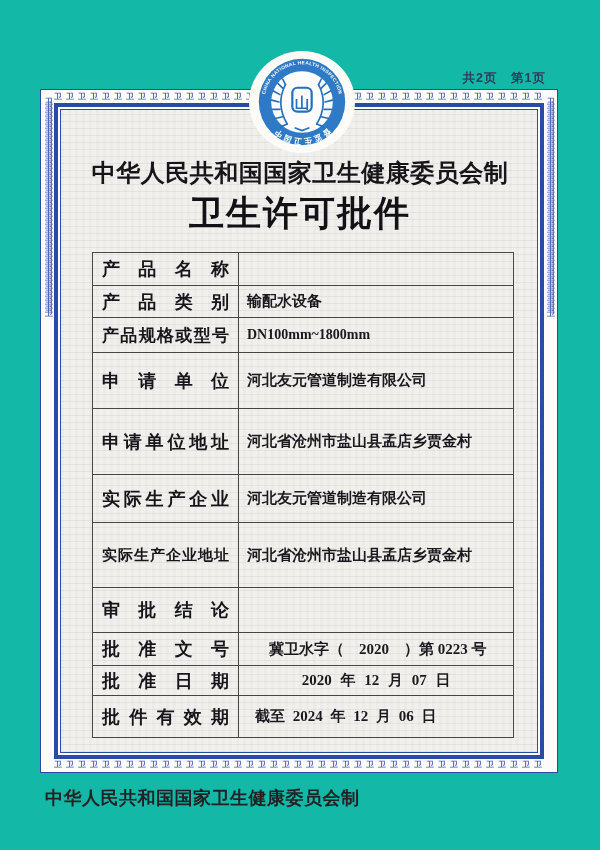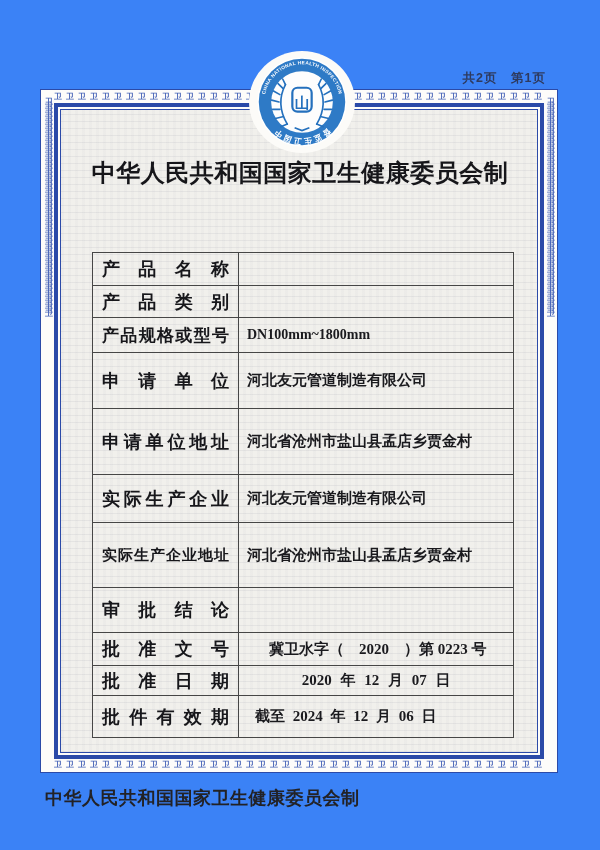--- a/index.html
+++ b/index.html
@@ -1,18 +1,18 @@
 <!DOCTYPE html>
 <html><head>
 <meta charset="utf-8">
 <style>
   html,body{margin:0;padding:0;}
   body{width:600px;height:850px;overflow:hidden;
        font-family:"Liberation Sans","DejaVu Sans",sans-serif;}
-  .page{position:relative;width:600px;height:850px;background:#3b82f6;}
+  .page{position:relative;width:600px;height:850px;background:#14b8a6;}
 
   
   .pagination{position:absolute;top:70px;right:54px;font-size:12.5px;font-weight:bold;
               color:#2e3a5e;letter-spacing:1px;}
 
   
   .frame{position:absolute;left:40px;top:89px;width:518px;height:684px;
          border:1px solid #2b4aa8;background:#fdfcfa;box-sizing:border-box;}
   .band{position:absolute;color:#4a66b8;font-size:8px;font-weight:bold;
         letter-spacing:4px;overflow:hidden;line-height:12px;white-space:nowrap;}
@@ -118,37 +118,39 @@
         <path d="M34,74 l-7,3 M29,66 l-8,2 M26,58 l-8,0 M25,50 l-8,-2 M26,42 l-7,-4 M29,35 l-5,-5 M32,31 l-3,-6"></path>
       </g>
       <path d="M42,78 L50,81 L58,78" stroke="#2470bd" stroke-width="1.8" fill="none"></path>
 
       <rect x="39.5" y="34.5" width="21" height="26" rx="5.5" fill="none" stroke="#2470bd" stroke-width="2.4"></rect>
       <text x="50" y="56" text-anchor="middle" font-size="16" font-weight="bold" fill="#2470bd" font-family="Liberation Sans, DejaVu Sans, sans-serif">山</text>
     </svg>
   </div>
 
   <div class="title1">中华人民共和国国家卫生健康委员会制</div>
+  <div class="title2">卫生许可批件</div>
 
   <div class="tbl">
     <div class="row">
       <div class="label">
           <span>产</span>
           <span>品</span>
           <span>名</span>
           <span>称</span>
         </div>
     </div>
     <div class="row">
       <div class="label">
           <span>产</span>
           <span>品</span>
           <span>类</span>
           <span>别</span>
         </div>
+      <div class="value">输配水设备</div>
     </div>
     <div class="row">
       <div class="label lab-7">
           <span>产</span>
           <span>品</span>
           <span>规</span>
           <span>格</span>
           <span>或</span>
           <span>型</span>
           <span>号</span>

